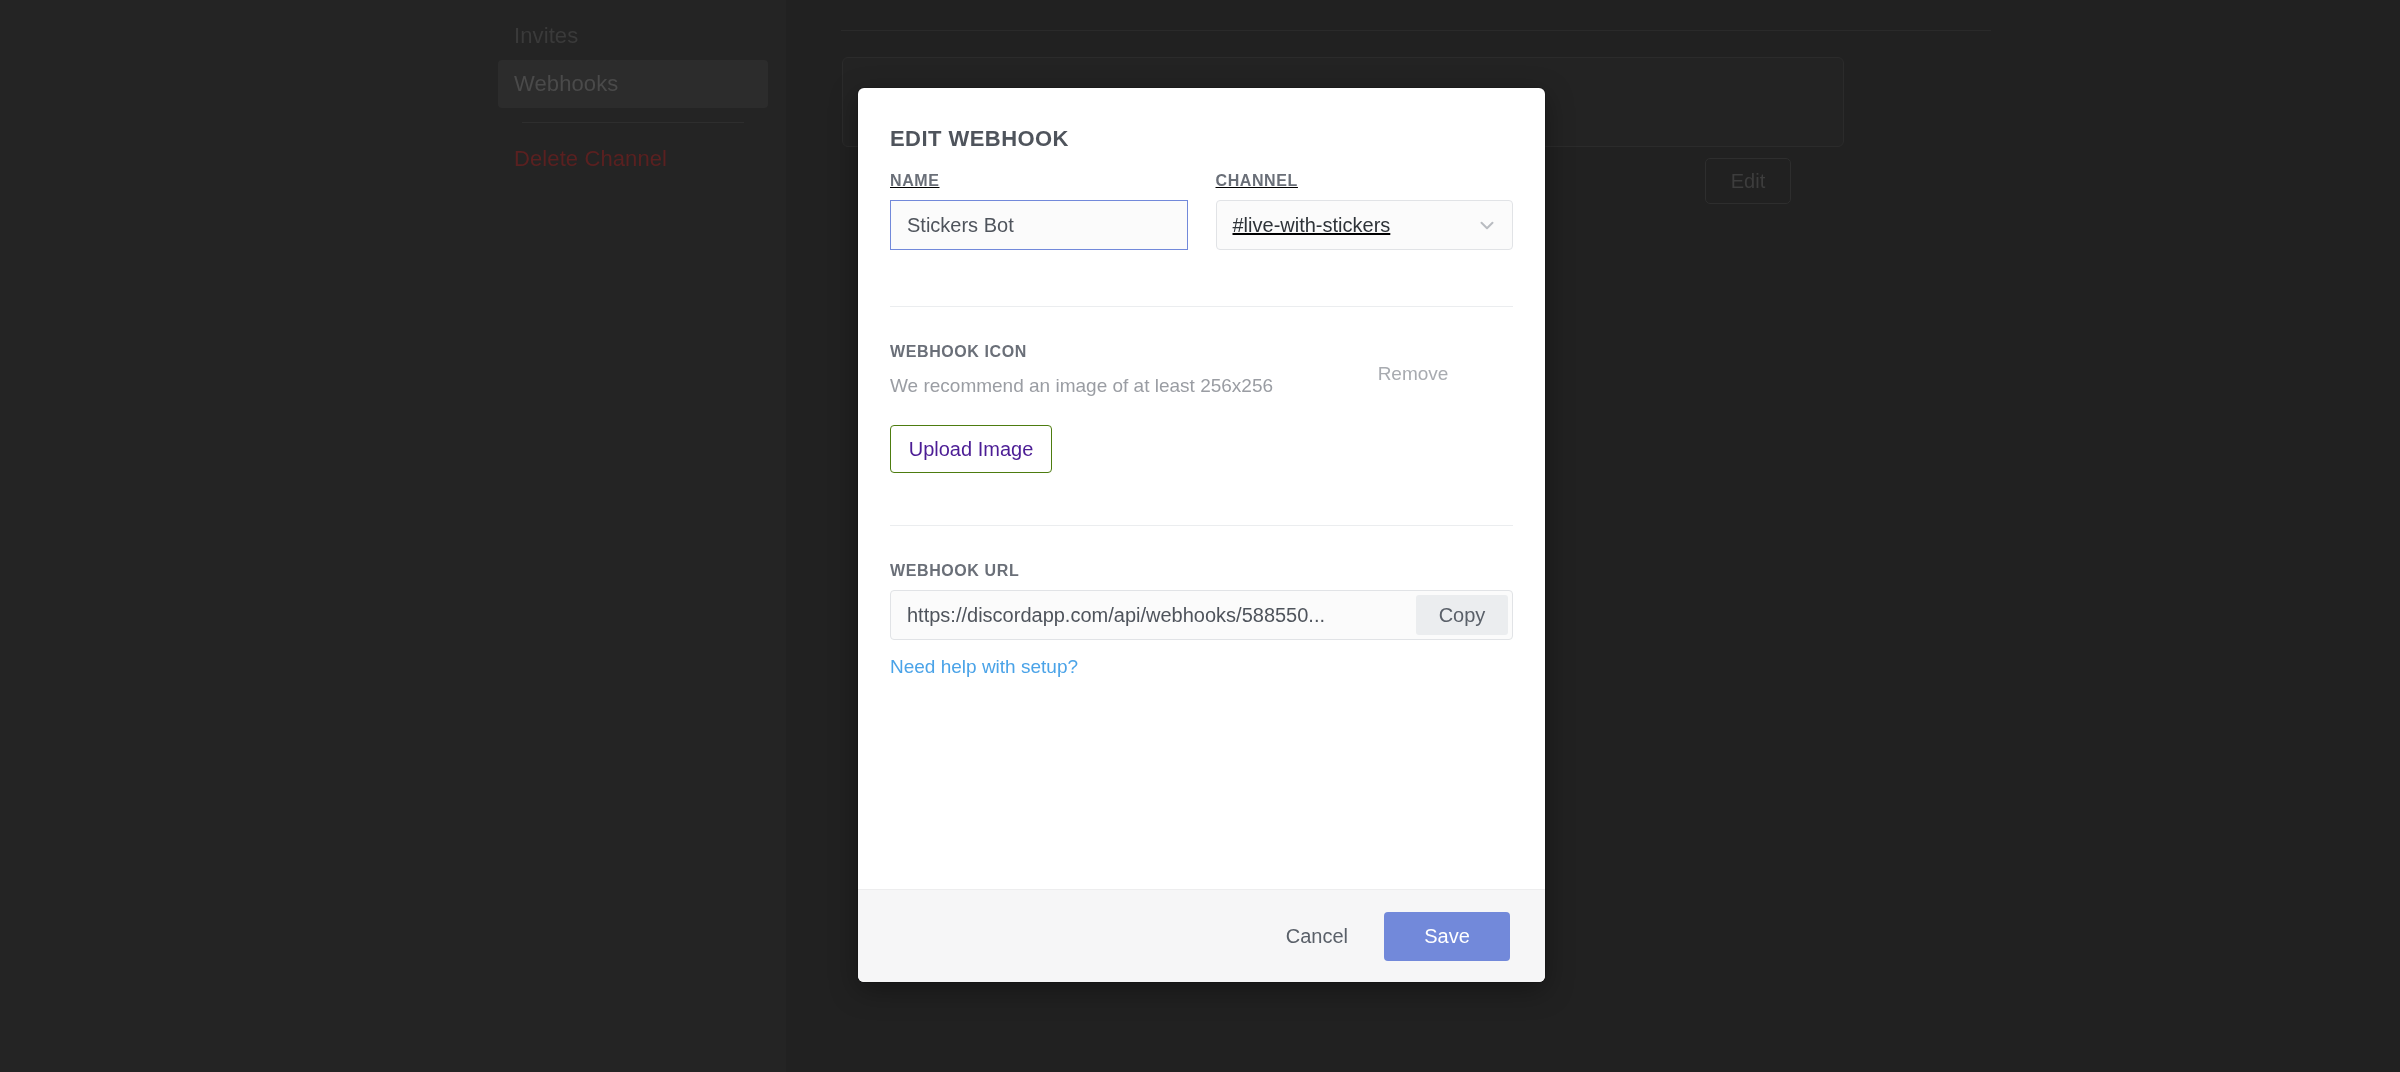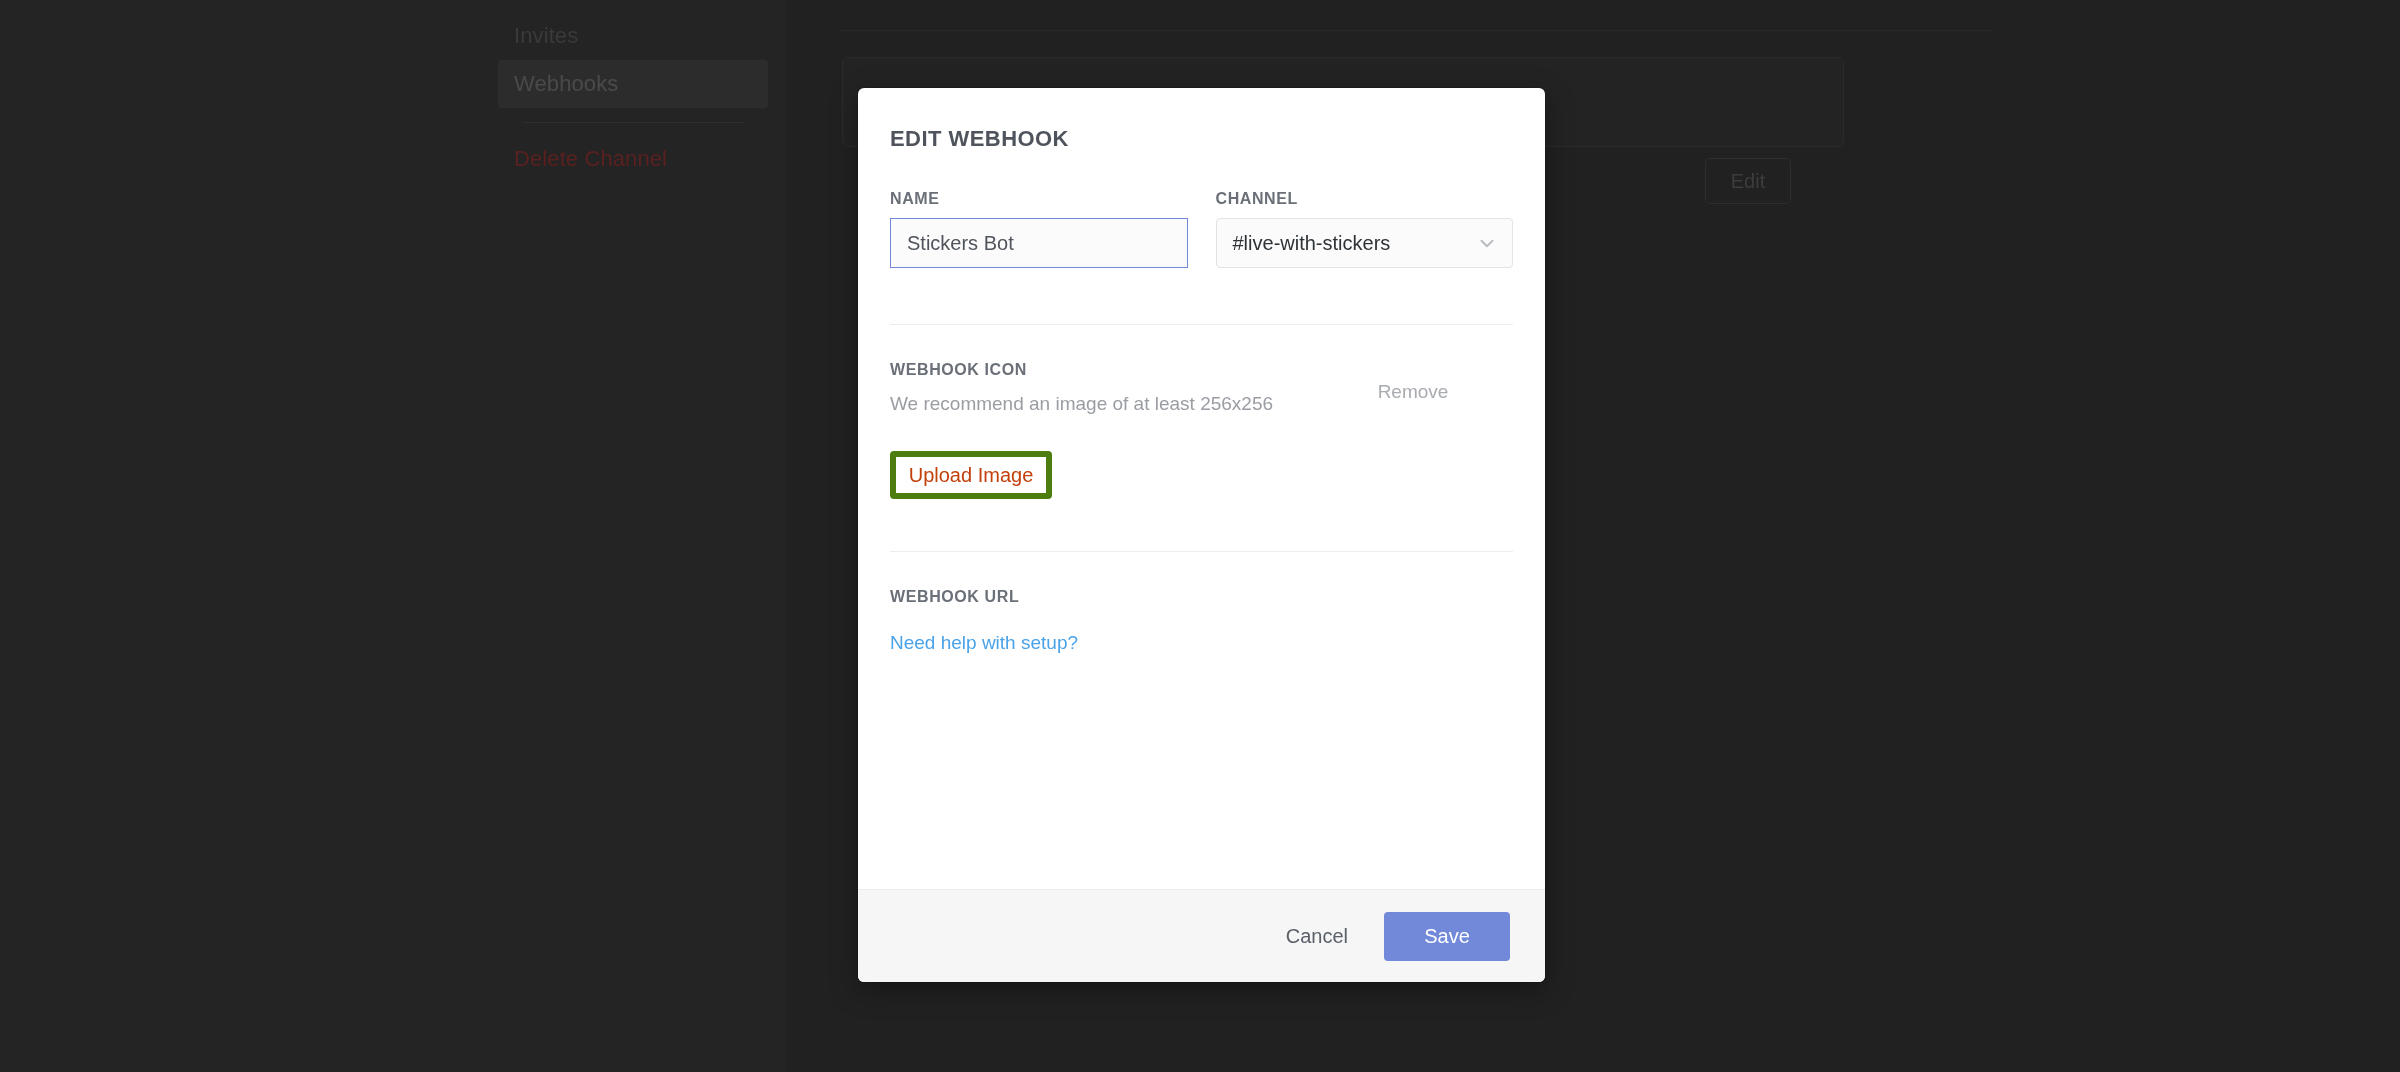--- a/index.html
+++ b/index.html
@@ -155,21 +155,22 @@
     font-size: 16px;
     font-weight: bold;
     color: #6a6f78;
     letter-spacing: 0.6px;
     margin-bottom: 10px;
   }
 
   .row-fields {
     display: flex;
     gap: 28px;
-    margin-top: 38px;
+    margin-top: 20px;
+    text-decoration: underline;
   }
   .col-name { width: 300px; }
   .col-channel { width: 300px; }
 
   .text-input {
     width: 100%;
     height: 50px;
     border: 1px solid #7289da;
     border-radius: 0;
     background: #fbfbfb;
@@ -217,29 +218,29 @@
   }
   .icon-left { flex: 1; }
 
   .icon-hint {
     font-size: 19px;
     color: #9a9da3;
     margin-top: 14px;
   }
 
   .upload-btn {
-    margin-top: 36px;
+    margin-top: 28px;
     height: 48px;
     width: 162px;
-    border: 6px solid #4d7c0f;
+    border: 1px solid #4d7c0f;
     border-radius: 4px;
     background: #ffffff;
     font-family: "Liberation Sans", sans-serif;
     font-size: 20px;
-    color: #c2410c;
+    color: #4c1d95;
     cursor: pointer;
   }
 
   .icon-right {
     width: 200px;
     display: flex;
     flex-direction: column;
     align-items: center;
     padding-top: 6px;
   }
@@ -419,20 +420,24 @@
 
         <div class="icon-right">
           <div class="remove-link">Remove</div>
         </div>
       </div>
 
       <div class="hr hr-2"></div>
 
       <div class="url-section">
         <div class="field-label">WEBHOOK URL</div>
+        <div class="url-field">
+          <div class="url-text">https://discordapp.com/api/webhooks/588550...</div>
+          <button class="copy-btn">Copy</button>
+        </div>
         <span class="help-link">Need help with setup?</span>
       </div>
 
     </div>
 
     <div class="modal-footer">
       <button class="cancel-btn">Cancel</button>
       <button class="save-btn">Save</button>
     </div>
 

